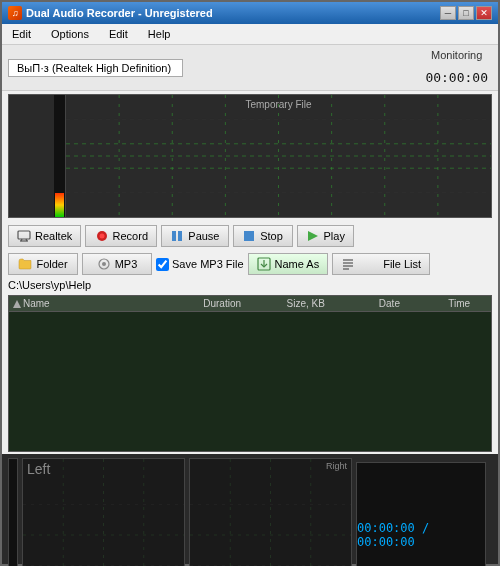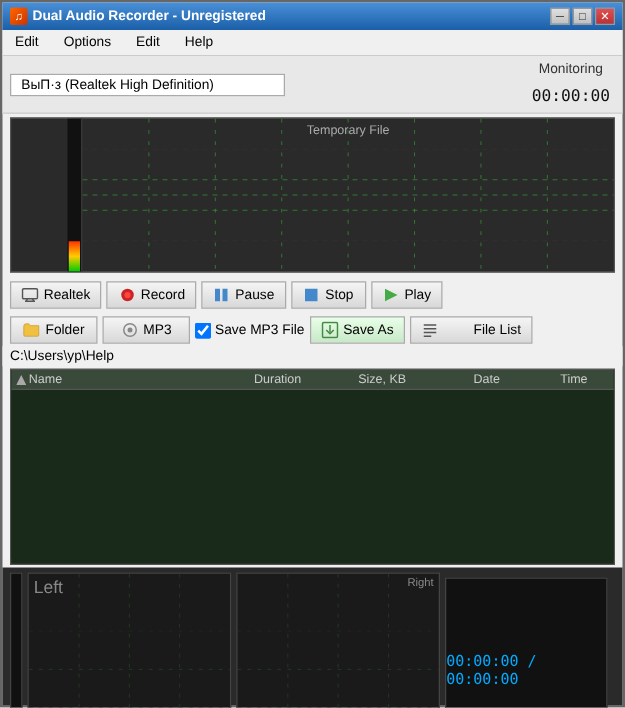--- a/index.html
+++ b/index.html
@@ -86,21 +86,21 @@
       align-items: center;
       justify-content: space-between;
       border-bottom: 1px solid #ccc;
       flex-shrink: 0;
     }
     .device-label {
       background: white;
       border: 1px solid #aaa;
       padding: 2px 8px;
       font-size: 11px;
-      width: 220px;
+      width: 175px;
     }
     .monitoring-area {
       display: flex;
       align-items: center;
       gap: 8px;
       flex-direction: column;
     }
     .monitoring-label {
       font-size: 11px;
       color: #333;
@@ -340,21 +340,21 @@
       <input type="checkbox" checked="" style="">
       <span>Save MP3 File</span>
     </label>
 
     <button class="btn save-as-btn">
       <svg class="btn-icon" viewBox="0 0 14 14">
         <rect x="1" y="1" width="12" height="12" rx="1" fill="none" stroke="#448844" stroke-width="1.2"></rect>
         <line x1="7" y1="3" x2="7" y2="9" stroke="#448844" stroke-width="1.2"></line>
         <polyline points="4,7 7,10 10,7" fill="none" stroke="#448844" stroke-width="1.2"></polyline>
       </svg>
-      <span>Save As</span>
+      <span>Name As</span>
     </button>
 
     <button class="btn file-list-btn">
       <svg class="btn-icon" viewBox="0 0 14 14">
         <line x1="2" y1="3" x2="12" y2="3" stroke="#555" stroke-width="1.2"></line>
         <line x1="2" y1="6" x2="12" y2="6" stroke="#555" stroke-width="1.2"></line>
         <line x1="2" y1="9" x2="12" y2="9" stroke="#555" stroke-width="1.2"></line>
         <line x1="2" y1="12" x2="8" y2="12" stroke="#555" stroke-width="1.2"></line>
       </svg>
       <span>File List</span>

